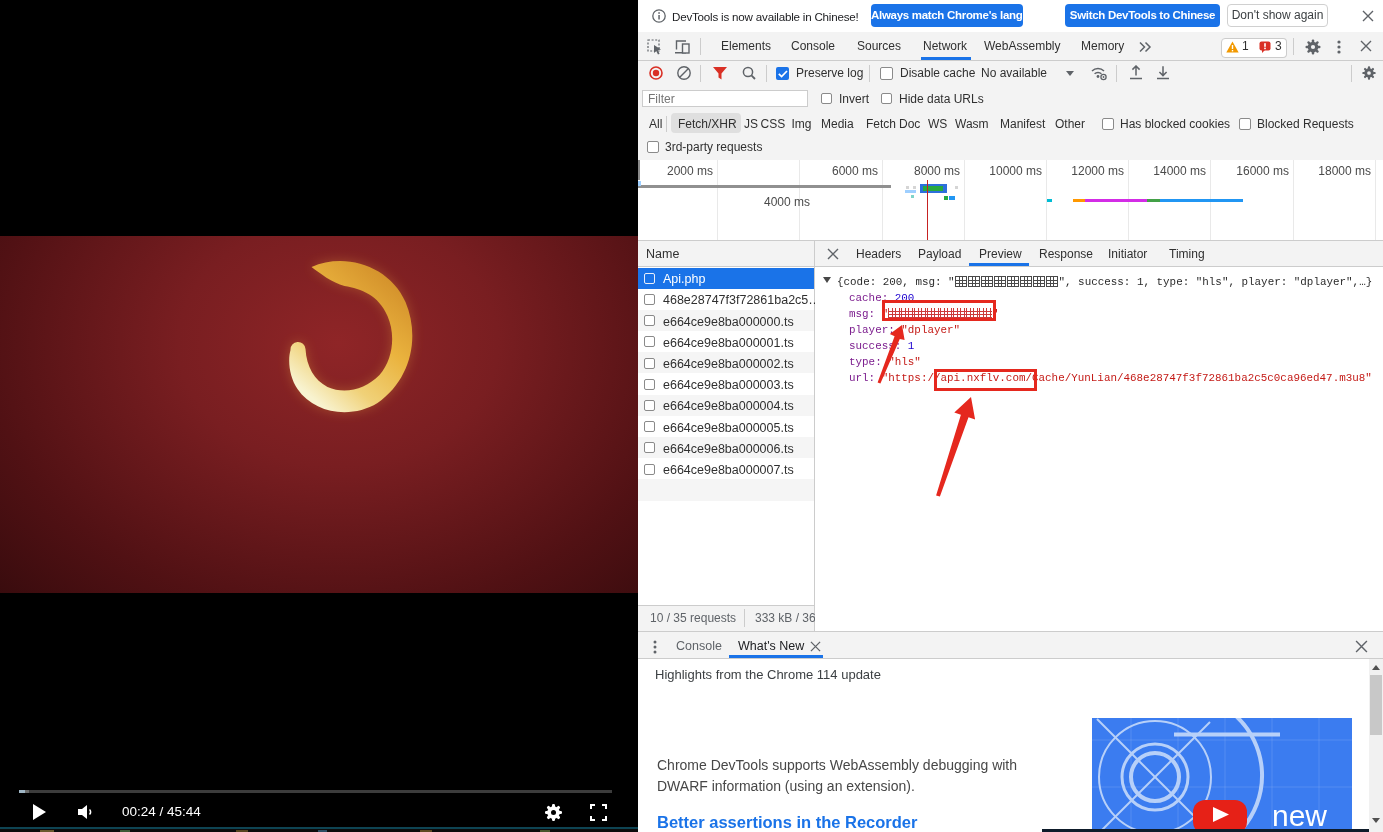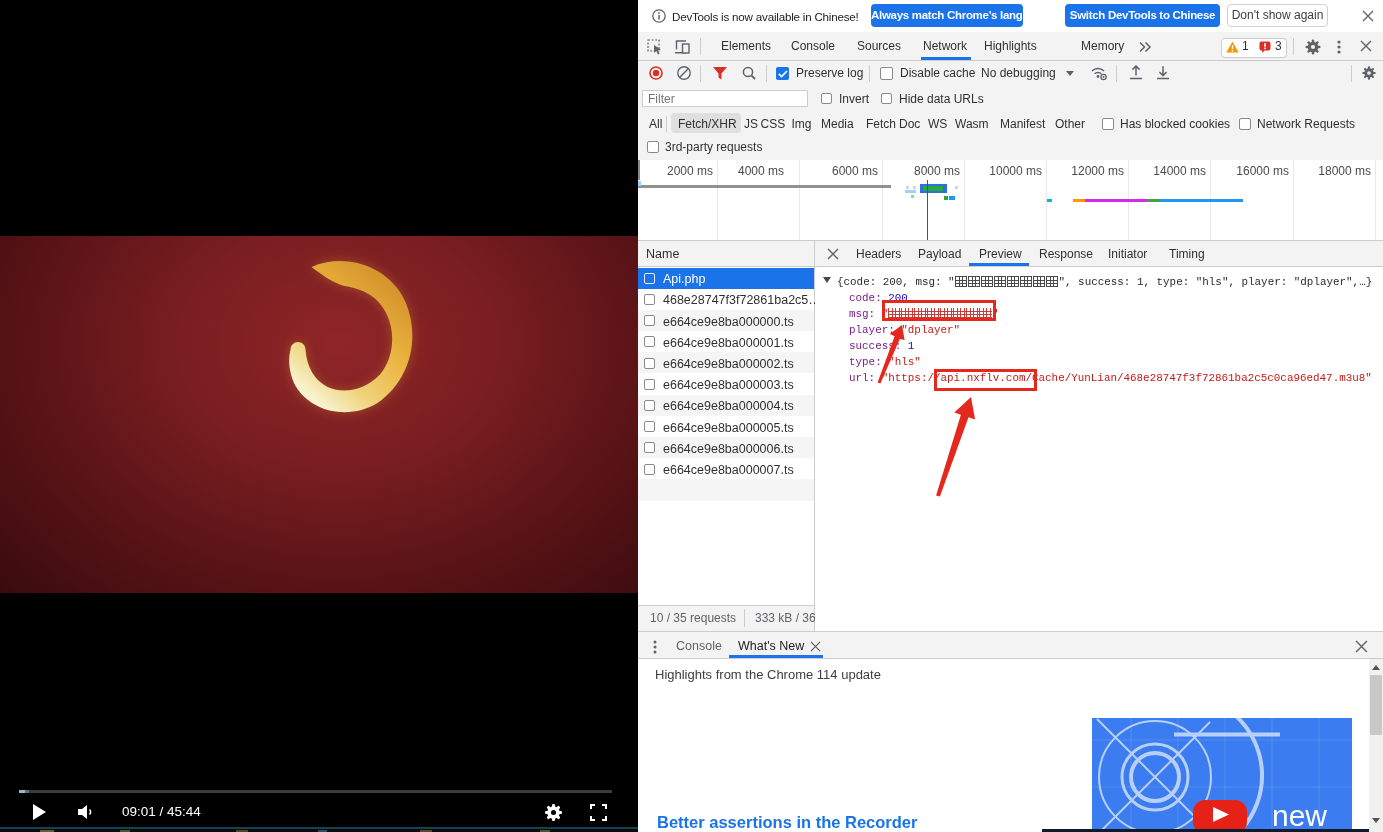--- a/index.html
+++ b/index.html
@@ -55,21 +55,21 @@
   <div class="a" style="left:25px;top:790px;width:4px;height:3px;background:#6d6d6d;"></div>
 
   <svg class="a" style="left:33px;top:804px;" width="13" height="16" viewBox="0 0 13 16">
       <path fill="#fff" d="M0 0 L13 8 L0 16 Z"></path>
     </svg>
 
   <svg class="a" style="left:77px;top:803px;" width="18" height="18" viewBox="0 0 18 18">
     <path fill="#fff" d="M1 6 L5 6 L10 2 L10 16 L5 12 L1 12 Z"></path>
     <path fill="none" stroke="#fff" stroke-width="1.6" d="M12.5 6.5 A 3.4 3.4 0 0 1 12.5 11.5"></path>
   </svg>
-  <div class="a" style="left:122px;top:804px;color:#fff;font-size:13.5px;">09:01 / 45:44</div>
+  <div class="a" style="left:122px;top:804px;color:#fff;font-size:13.5px;">00:24 / 45:44</div>
 
   <svg class="a" style="left:544px;top:803px;" width="19" height="19" viewBox="0 0 19 19">
     <g fill="#fff">
         <circle cx="9.5" cy="9.5" r="6.3"></circle>
     <g>
           <rect x="8" y="1" width="3" height="3.6" rx="1.2"></rect>
           <rect x="8" y="14.4" width="3" height="3.6" rx="1.2"></rect>
           <rect x="1" y="8" width="3.6" height="3" rx="1.2"></rect>
           <rect x="14.4" y="8" width="3.6" height="3" rx="1.2"></rect>
     <g transform="rotate(45 9.5 9.5)">
@@ -129,21 +129,21 @@
   <svg class="a" style="left:36px;top:40px;" width="18" height="14" viewBox="0 0 18 14">
     <path fill="none" stroke="#5f6368" stroke-width="1.4" d="M1 12.8 L12 12.8 M2.5 9.5 L2.5 1 L12 1"></path>
     <rect x="8.5" y="4" width="6.5" height="9" fill="#f3f3f3" stroke="#5f6368" stroke-width="1.4"></rect>
   </svg>
   <div class="sep" style="left:62px;top:38px;height:17px;"></div>
   <div class="a lbl" style="left:83px;top:39px;">Elements</div>
   <div class="a lbl" style="left:153px;top:39px;">Console</div>
   <div class="a lbl" style="left:219px;top:39px;">Sources</div>
   <div class="a lbl" style="left:285px;top:39px;">Network</div>
   <div class="a" style="left:283px;top:57px;width:50px;height:3px;background:#1a73e8;"></div>
-  <div class="a lbl" style="left:346px;top:39px;">Highlights</div>
+  <div class="a lbl" style="left:346px;top:39px;">WebAssembly</div>
   <div class="a lbl" style="left:443px;top:39px;">Memory</div>
   <svg class="a" style="left:500px;top:41px;" width="14" height="12" viewBox="0 0 14 12">
       <path fill="none" stroke="#5f6368" stroke-width="1.5" d="M2 1.5 L6.5 6 L2 10.5 M7.5 1.5 L12 6 L7.5 10.5"></path>
     </svg>
 
   <div class="a" style="left:583px;top:38px;width:33px;height:18px;border:1px solid #ccc;border-radius:4px 0 0 4px;background:#fff;"></div>
   <div class="a" style="left:616px;top:38px;width:32px;height:18px;border:1px solid #ccc;border-left:none;border-radius:0 4px 4px 0;background:#fff;"></div>
   <svg class="a" style="left:588px;top:41px;" width="13" height="12" viewBox="0 0 13 12">
       <path fill="#f29900" d="M6.5 0.5 L12.7 11.5 L0.3 11.5 Z"></path>
       <rect x="5.8" y="4" width="1.4" height="4" fill="#fff"></rect>
@@ -204,21 +204,21 @@
     </svg>
   <div class="sep" style="left:128px;top:65px;height:17px;"></div>
   <div class="cbon" style="left:138px;top:67px;"></div>
   <svg class="a" style="left:140px;top:70px;" width="10" height="8" viewBox="0 0 10 8">
       <path fill="none" stroke="#fff" stroke-width="1.7" d="M0.8 3.8 L3.6 6.6 L9 1"></path>
     </svg>
   <div class="a lbl" style="left:158px;top:66px;">Preserve log</div>
   <div class="sep" style="left:231px;top:65px;height:17px;"></div>
   <div class="cb" style="left:242px;top:67px;width:13px;height:13px;"></div>
   <div class="a lbl" style="left:262px;top:66px;">Disable cache</div>
-  <div class="a lbl" style="left:343px;top:66px;">No debugging</div>
+  <div class="a lbl" style="left:343px;top:66px;">No available</div>
   <div class="a" style="left:428px;top:71px;width:0;height:0;border-left:4.5px solid transparent;border-right:4.5px solid transparent;border-top:5.5px solid #5f6368;"></div>
   <svg class="a" style="left:452px;top:65px;" width="18" height="16" viewBox="0 0 18 16">
     <path fill="none" stroke="#5f6368" stroke-width="1.5" d="M2 6 A 8.5 8.5 0 0 1 14 6 M4.6 8.8 A 4.8 4.8 0 0 1 11.4 8.8"></path>
     <circle cx="8" cy="11.5" r="1.4" fill="#5f6368"></circle>
     <circle cx="13.5" cy="12" r="2.6" fill="none" stroke="#5f6368" stroke-width="1.3"></circle>
       <circle cx="13.5" cy="12" r="0.9" fill="#5f6368"></circle>
   </svg>
   <div class="sep" style="left:478px;top:65px;height:17px;"></div>
   <svg class="a" style="left:491px;top:65px;" width="14" height="15" viewBox="0 0 14 15">
       <path fill="none" stroke="#5f6368" stroke-width="1.5" d="M1 13.6 L13 13.6 M7 10.5 L7 1.2 M3.4 4.6 L7 1 L10.6 4.6"></path>
@@ -265,38 +265,38 @@
   <div class="a lbl" style="left:183px;top:117px;">Media</div>
   <div class="a lbl" style="left:228px;top:117px;">Fetch</div>
   <div class="a lbl" style="left:261px;top:117px;">Doc</div>
   <div class="a lbl" style="left:290px;top:117px;">WS</div>
   <div class="a lbl" style="left:317px;top:117px;">Wasm</div>
   <div class="a lbl" style="left:362px;top:117px;">Manifest</div>
   <div class="a lbl" style="left:417px;top:117px;">Other</div>
   <div class="cb" style="left:464px;top:118px;width:12px;height:12px;"></div>
   <div class="a lbl" style="left:482px;top:117px;">Has blocked cookies</div>
   <div class="cb" style="left:601px;top:118px;width:12px;height:12px;"></div>
-  <div class="a lbl" style="left:619px;top:117px;">Network Requests</div>
+  <div class="a lbl" style="left:619px;top:117px;">Blocked Requests</div>
 
   <div class="a" style="left:0;top:137px;width:745px;height:23px;background:#f3f3f3;border-bottom:1px solid #ccc;"></div>
   <div class="cb" style="left:9px;top:141px;width:12px;height:12px;"></div>
   <div class="a lbl" style="left:27px;top:140px;">3rd-party requests</div>
 
   <div class="a" id="timeline" style="left:0;top:160px;width:745px;height:80px;background:#fff;border-bottom:1px solid #ccc;"></div>
   <div class="gridline" style="left:79px;"></div>
   <div class="gridline" style="left:161px;"></div>
   <div class="gridline" style="left:244px;"></div>
   <div class="gridline" style="left:326px;"></div>
   <div class="gridline" style="left:408px;"></div>
   <div class="gridline" style="left:490px;"></div>
   <div class="gridline" style="left:572px;"></div>
   <div class="gridline" style="left:655px;"></div>
   <div class="gridline" style="left:737px;"></div>
   <div class="tlabel" style="left:15px;">2000 ms</div>
-  <div class="tlabel" style="left:86px;">4000 ms</div>
+  <div class="tlabel" style="left:112px;margin-top:31px;">4000 ms</div>
   <div class="tlabel" style="left:180px;">6000 ms</div>
   <div class="tlabel" style="left:262px;">8000 ms</div>
   <div class="tlabel" style="left:344px;">10000 ms</div>
   <div class="tlabel" style="left:426px;">12000 ms</div>
   <div class="tlabel" style="left:508px;">14000 ms</div>
   <div class="tlabel" style="left:591px;">16000 ms</div>
   <div class="tlabel" style="left:673px;">18000 ms</div>
   <div class="a" style="left:0;top:160px;width:2px;height:20px;background:#8a8a8a;"></div>
   <div class="a" style="left:0;top:185px;width:253px;height:2.5px;background:#909090;"></div>
   <div class="a" style="left:0;top:181px;width:3px;height:5px;background:#9ecfff;"></div>
@@ -359,21 +359,21 @@
   <div class="a lbl" style="left:280px;top:247px;">Payload</div>
   <div class="a lbl" style="left:341px;top:247px;">Preview</div>
   <div class="a" style="left:331px;top:263px;width:60px;height:3px;background:#1a73e8;"></div>
   <div class="a lbl" style="left:401px;top:247px;">Response</div>
   <div class="a lbl" style="left:470px;top:247px;">Initiator</div>
   <div class="a lbl" style="left:531px;top:247px;">Timing</div>
 
   <div class="a" id="preview" style="left:177px;top:267px;width:568px;height:364px;background:#fff;overflow:hidden;">
     <div class="a" style="left:8px;top:10px;width:0;height:0;border-left:4.5px solid transparent;border-right:4.5px solid transparent;border-top:6px solid #474747;"></div>
     <div class="a mono" style="left:22px;top:274px;line-height:16px;color:#2b2b2b;top:7px;">{code: 200, msg: "<span class="cjk"></span><span class="cjk"></span><span class="cjk"></span><span class="cjk"></span><span class="cjk"></span><span class="cjk"></span><span class="cjk"></span><span class="cjk"></span>", success: 1, type: "hls", player: "dplayer",…}</div>
-    <div class="a mono" style="left:34px;top:22.5px;line-height:16px;"><span style="color:#7c1d8e">code: </span><span style="color:#1c00cf">200</span></div>
+    <div class="a mono" style="left:34px;top:22.5px;line-height:16px;"><span style="color:#7c1d8e">cache: </span><span style="color:#1c00cf">200</span></div>
     <div class="a mono" style="left:34px;top:38.5px;line-height:16px;"><span style="color:#7c1d8e">msg: </span><span style="color:#c41a16">"<span class="cjk"></span><span class="cjk"></span><span class="cjk"></span><span class="cjk"></span><span class="cjk"></span><span class="cjk"></span><span class="cjk"></span><span class="cjk"></span>"</span></div>
     <div class="a mono" style="left:34px;top:54.5px;line-height:16px;"><span style="color:#7c1d8e">player: </span><span style="color:#c41a16">"dplayer"</span></div>
     <div class="a mono" style="left:34px;top:70.5px;line-height:16px;"><span style="color:#7c1d8e">success: </span><span style="color:#1c00cf">1</span></div>
     <div class="a mono" style="left:34px;top:86.5px;line-height:16px;"><span style="color:#7c1d8e">type: </span><span style="color:#c41a16">"hls"</span></div>
     <div class="a mono" style="left:34px;top:102.5px;line-height:16px;"><span style="color:#7c1d8e">url: </span><span style="color:#c41a16">"https://api.nxflv.com/Cache/YunLian/468e28747f3f72861ba2c5c0ca96ed47.m3u8"</span></div>
     <div class="a" style="left:67px;top:33px;width:108px;height:15px;border:3.5px solid #e5281e;"></div>
     <div class="a" style="left:119px;top:102px;width:97px;height:16px;border:3.5px solid #e5281e;"></div>
     <svg class="a" style="left:0;top:0;" width="568" height="364" viewBox="0 0 568 364">
       <polygon fill="#e5281e" points="87,58 89.6,73.1 84.8,71.9 65.4,116.6 62.6,115.4 79.6,69.3 74.8,67.1"></polygon>
       <polygon fill="#e5281e" points="156,130 160.1,152.5 153.5,150.3 124.9,229.6 121.1,228.4 145.9,147.7 139.3,145.5"></polygon>
@@ -391,20 +391,21 @@
   <svg class="a" style="left:172px;top:641px;" width="11" height="11" viewBox="0 0 12 12">
       <path stroke="#5f6368" stroke-width="1.4" d="M1 1 L11 11 M11 1 L1 11"></path>
     </svg>
   <div class="a" style="left:91px;top:655px;width:94px;height:3px;background:#1a73e8;"></div>
   <svg class="a" style="left:717px;top:640px;" width="13" height="13" viewBox="0 0 12 12">
       <path stroke="#5f6368" stroke-width="1.3" d="M1 1 L11 11 M11 1 L1 11"></path>
     </svg>
 
   <div class="a" style="left:0;top:659px;width:745px;height:173px;background:#fff;"></div>
   <div class="a" style="left:17px;top:667px;font-size:13px;color:#3c4043;">Highlights from the Chrome 114 update</div>
+  <div class="a" style="left:19px;top:755px;font-size:14px;color:#474747;line-height:20.5px;">Chrome DevTools supports WebAssembly debugging with<br>DWARF information (using an extension).</div>
   <div class="a" style="left:19px;top:813px;font-size:16.5px;font-weight:bold;color:#1a73e8;text-align:right;">Better assertions in the Recorder</div>
 
   <div class="a" id="thumb" style="left:454px;top:718px;width:260px;height:111px;background:#3b7cf0;overflow:hidden;">
     <svg class="a" style="left:0;top:0;" width="260" height="111" viewBox="0 0 260 111">
       <g stroke="rgba(255,255,255,0.13)" stroke-width="1">
         <path d="M39 0 V111 M86 0 V111 M133 0 V111 M180 0 V111 M227 0 V111"></path>
         <path d="M0 22 H260 M0 69 H260 M0 116 H260"></path>
       </g>
       <g fill="none" stroke="#b7d0f9">
         <circle cx="63" cy="59" r="24" stroke-width="4"></circle>

